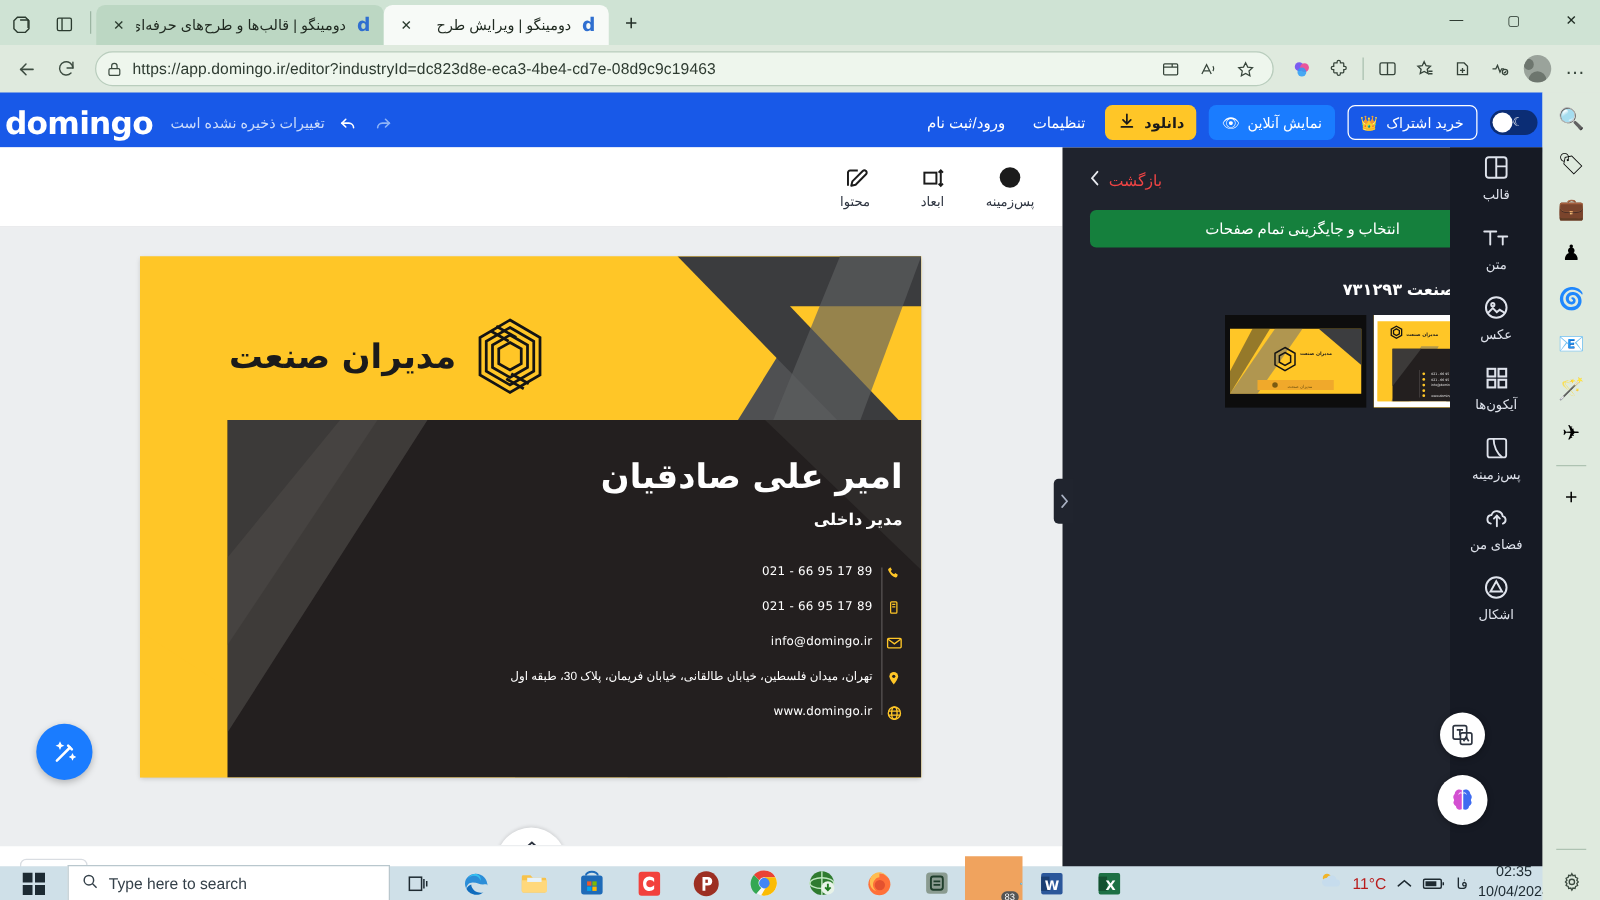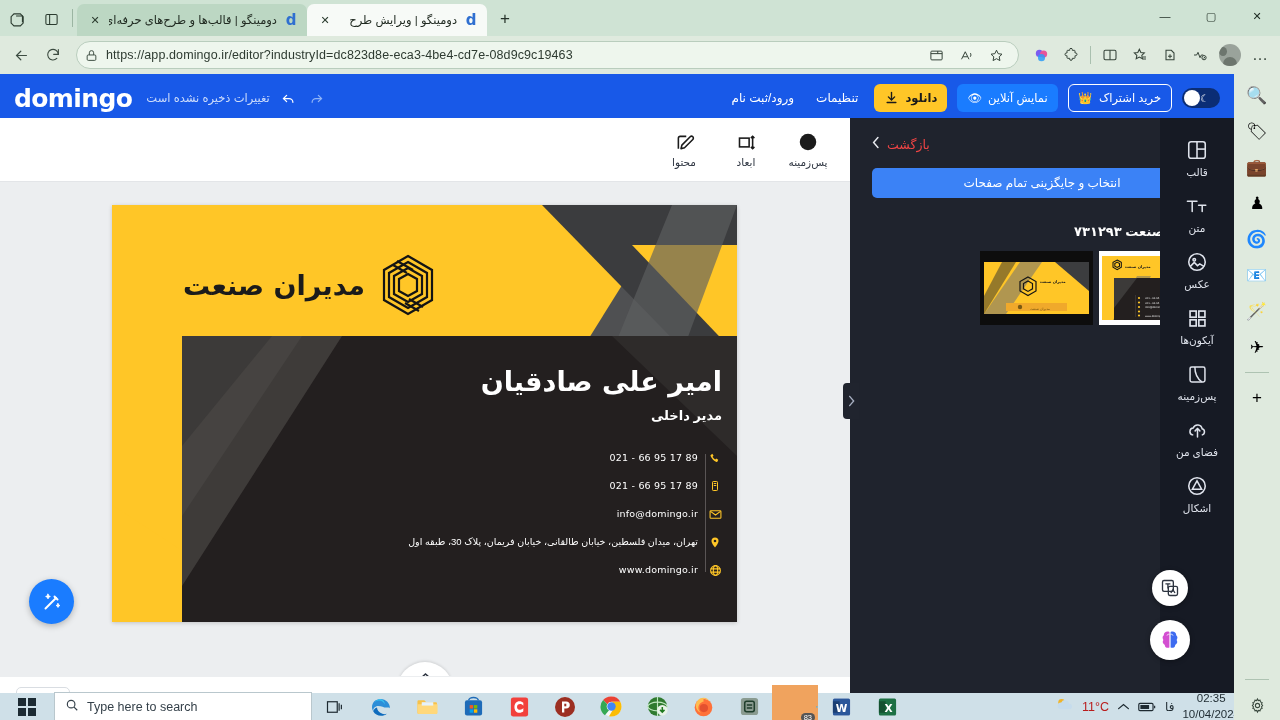--- a/index.html
+++ b/index.html
@@ -100,21 +100,21 @@
   .sb-icon {
     width: 30px; height: 30px; display: flex; align-items: center; justify-content: center;
     font-size: 17px; border-radius: 6px; flex: none;
   }
   .sb-div { width: 24px; height: 1px; background: #aec3b2; margin: 4px 0; }
   .sb-spacer { flex: 1 1 auto; }
 
   
   .app-header {
     position: absolute; top: 74px; left: 0; width: 1234px; height: 48px;
-    background: #1859e8; display: flex; align-items: center; padding: 0 14px; direction: ltr;
+    background: #1859e8; display: flex; align-items: center; padding: 0 4px; direction: ltr;
   }
   .logo {
     font-family: "DejaVu Sans", sans-serif; font-size: 25px; font-weight: 700; color: #fff;
     letter-spacing: -0.6px; line-height: 1; flex: none;
   }
   .save-state { color: #ccdcfb; font-size: 11.5px; margin-left: 14px; direction: rtl; flex:none; }
   .undo-redo { display: flex; gap: 10px; margin-left: 10px; color: #fff; align-items: center; }
   .ur-btn { width: 18px; height: 18px; display: flex; align-items: center; justify-content: center; }
   .hdr-right { margin-left: auto; display: flex; align-items: center; gap: 10px; direction: rtl; }
   .toggle-dark {
@@ -229,34 +229,34 @@
   
   .right-panel {
     position: absolute; top: 0; left: 850px; width: 384px; height: 602px; background: #1f232d;
     direction: rtl; color: #fff;
   }
   .rp-back {
     display: flex; align-items: center; gap: 6px; justify-content: flex-end;
     padding: 18px 22px 0 22px; font-size: 12.5px; color: #ef4444;
   }
   .rp-cta {
-    margin: 16px 22px 0 22px; height: 30px; background: #3b82f6; border-radius: 5px;
-    display: flex; align-items: center; justify-content: center; font-size: 12px; color: #fff;
+    margin: 16px 22px 0 22px; height: 30px; background: #15803d; border-radius: 5px;
+    display: flex; align-items: center; justify-content: center; font-size: 12px; color: #fff; font-family: Liberation Serif, serif;
   }
   .rp-title { margin: 26px 22px 0 22px; text-align: right; font-size: 13px; font-weight: 700; color: #fff; }
   .thumbs { display: flex; gap: 6px; padding: 12px 22px 0 22px; justify-content: flex-end; direction: ltr; }
   .thumb { width: 113px; height: 74px; overflow: hidden; position: relative; }
   .thumb.front { background: #ffc627; }
   .thumb.back { background: #0d0d0d; }
 
   
   .tool-rail {
     position: absolute; top: 0; left: 1160px; width: 74px; height: 602px;
     background: #161a24; display: flex; flex-direction: column; align-items: center;
-    padding-top: 20px; gap: 16px; direction: rtl;
+    padding-top: 4px; gap: 16px; direction: rtl;
   }
   .rail-item {
     width: 60px; display: flex; flex-direction: column; align-items: center; gap: 4px;
     color: #dfe3ec; font-size: 10.5px;
   }
   .rail-item .ri { height: 24px; display: flex; align-items: center; justify-content: center; }
   .float-badge {
     position: absolute; border-radius: 50%; background: #fff; display: flex;
     align-items: center; justify-content: center; box-shadow: 0 1px 5px rgba(0,0,0,.35);
   }

